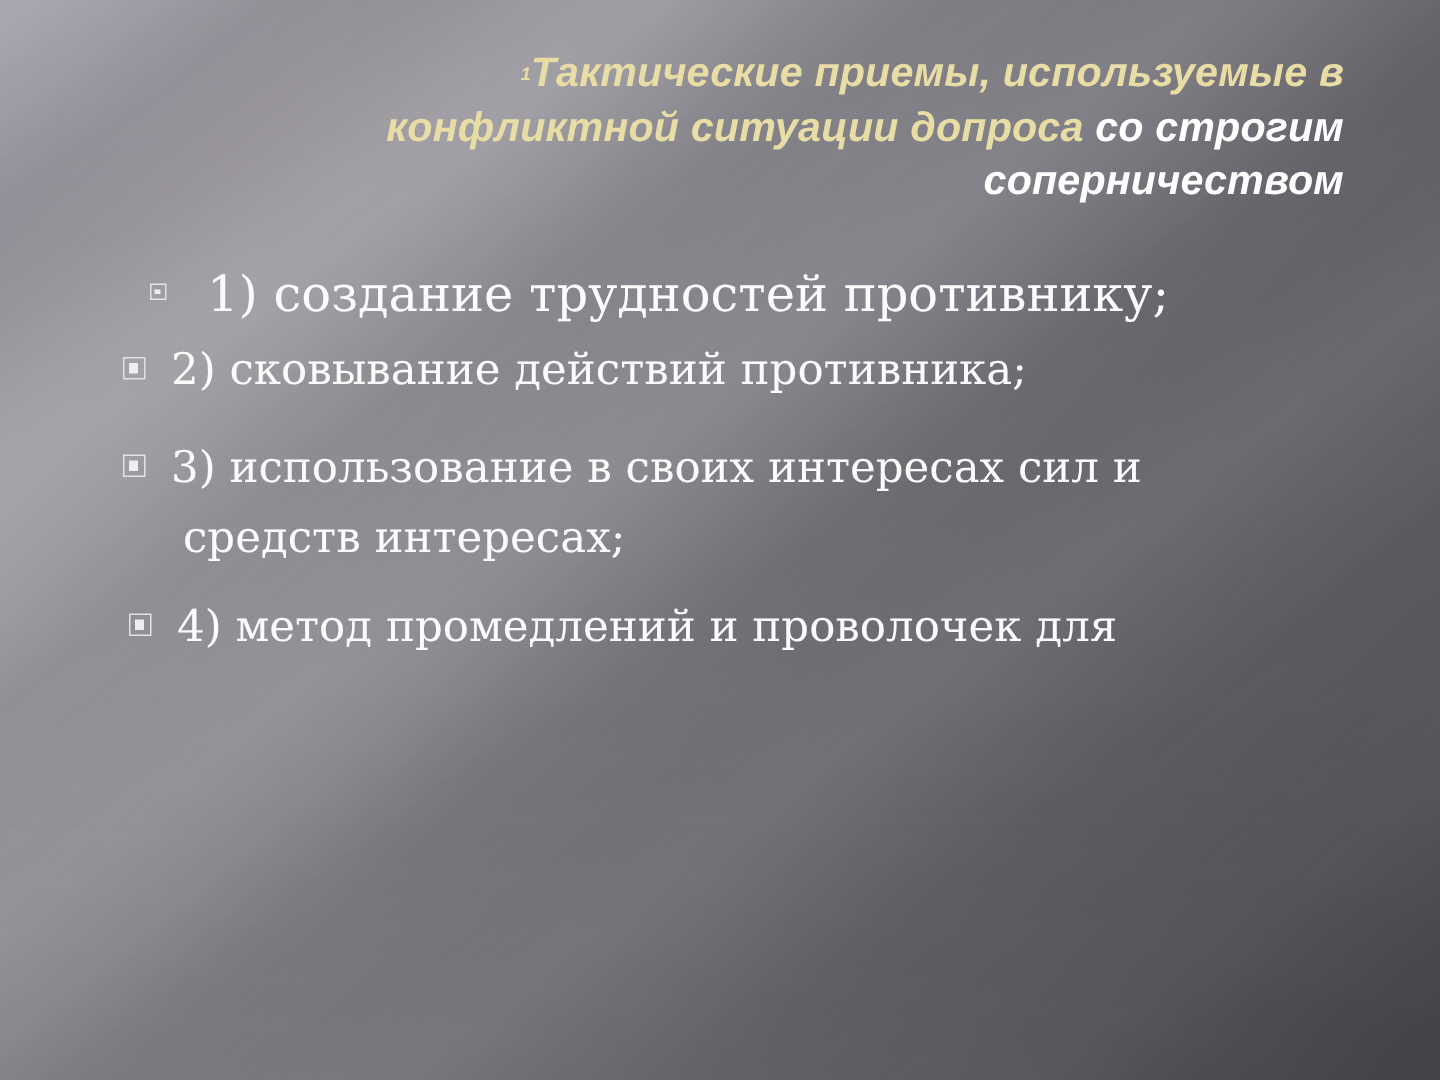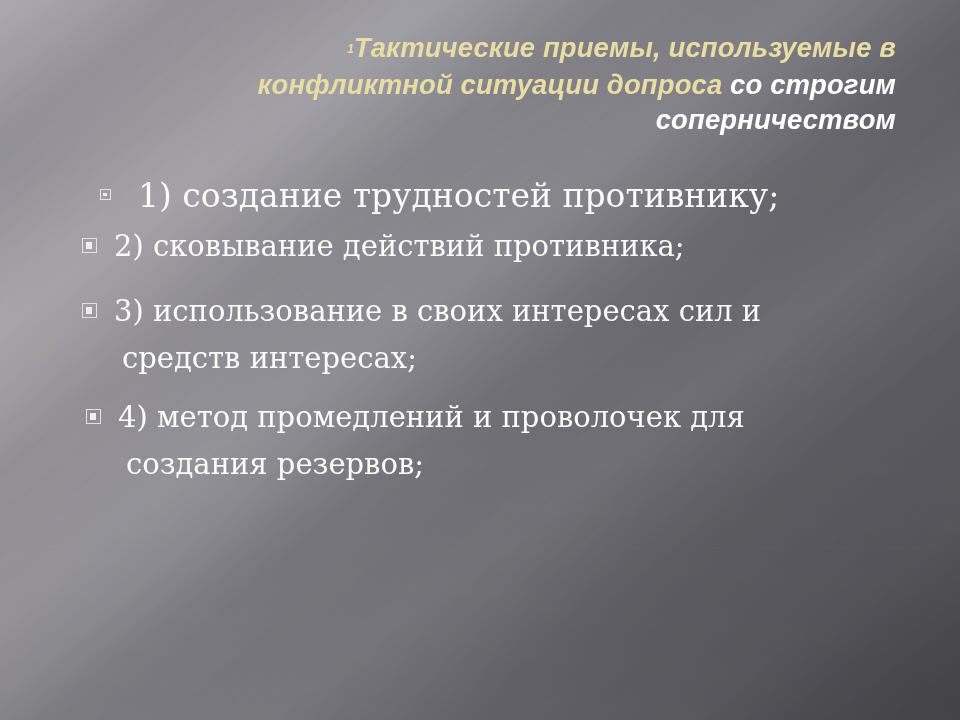--- a/index.html
+++ b/index.html
@@ -294,19 +294,18 @@
           <span class="ln indent-2">средств интересах;</span>
         </span>
       </div>
 
       <div class="bullet-row row-n row-4">
         <span class="marker-cell">
           <span class="sq"></span>
         </span>
         <span class="text-cell">
           <span class="ln">4) метод промедлений и проволочек для</span>
-          <span class="ln indent-2">создания резервов;</span>
         </span>
       </div>
 
     </div>
   </div>
 </div>
 
 </body></html>

